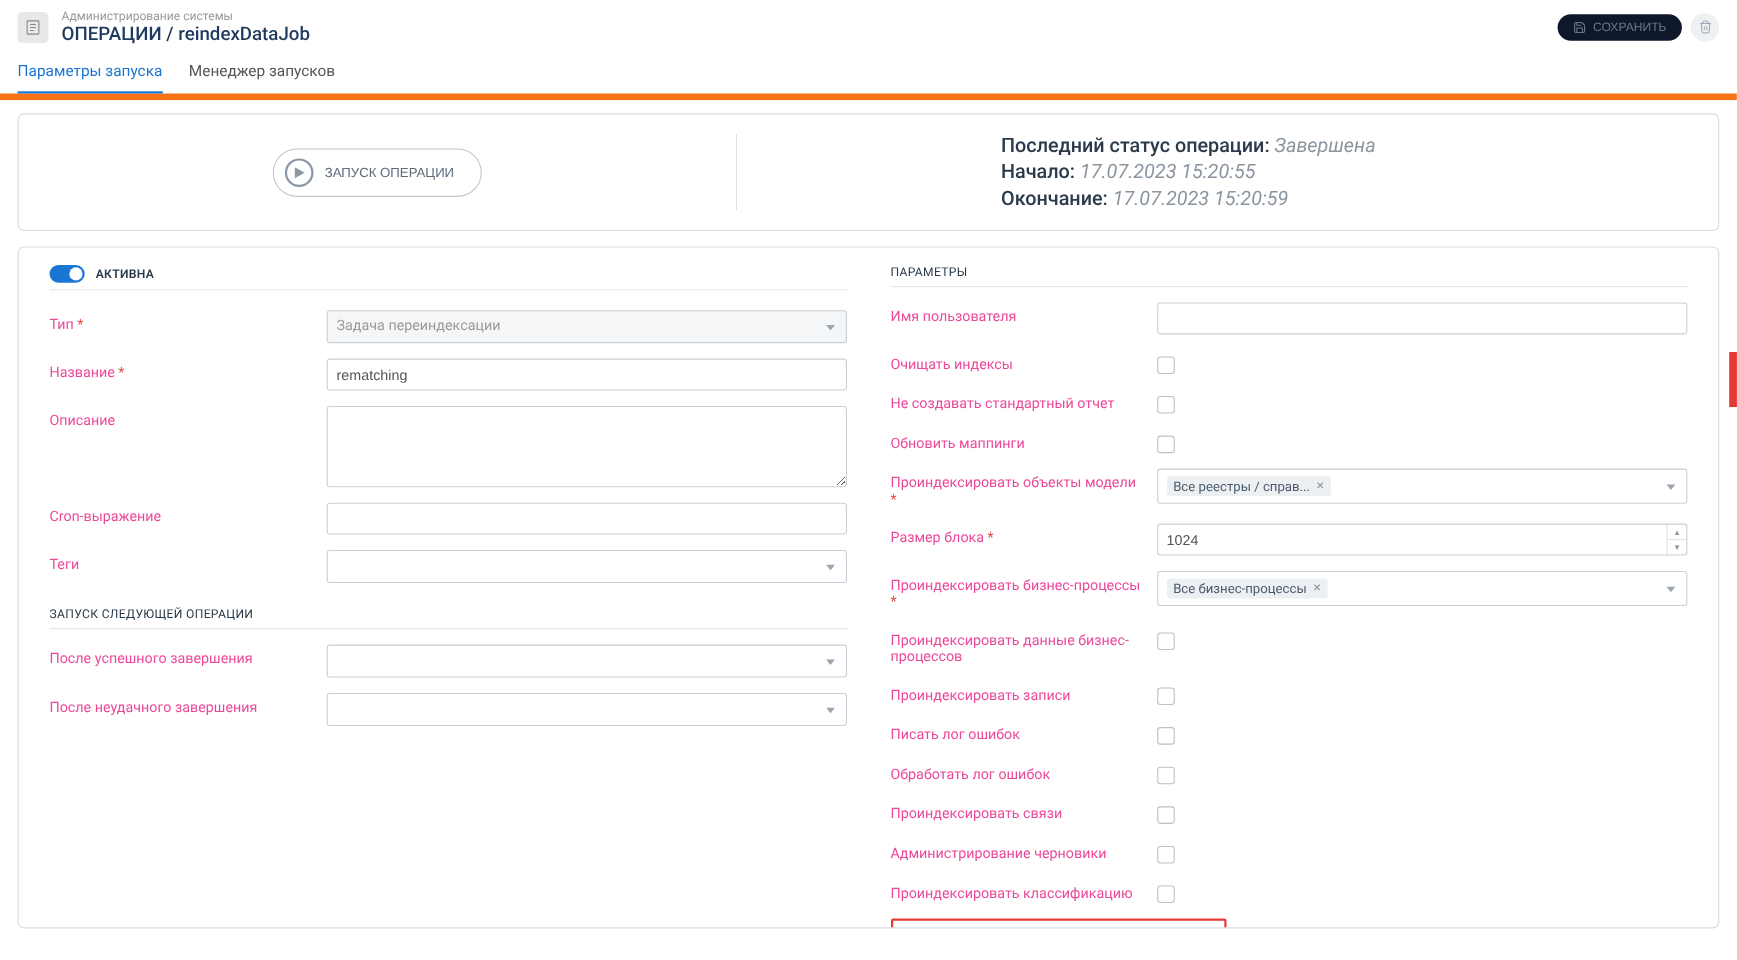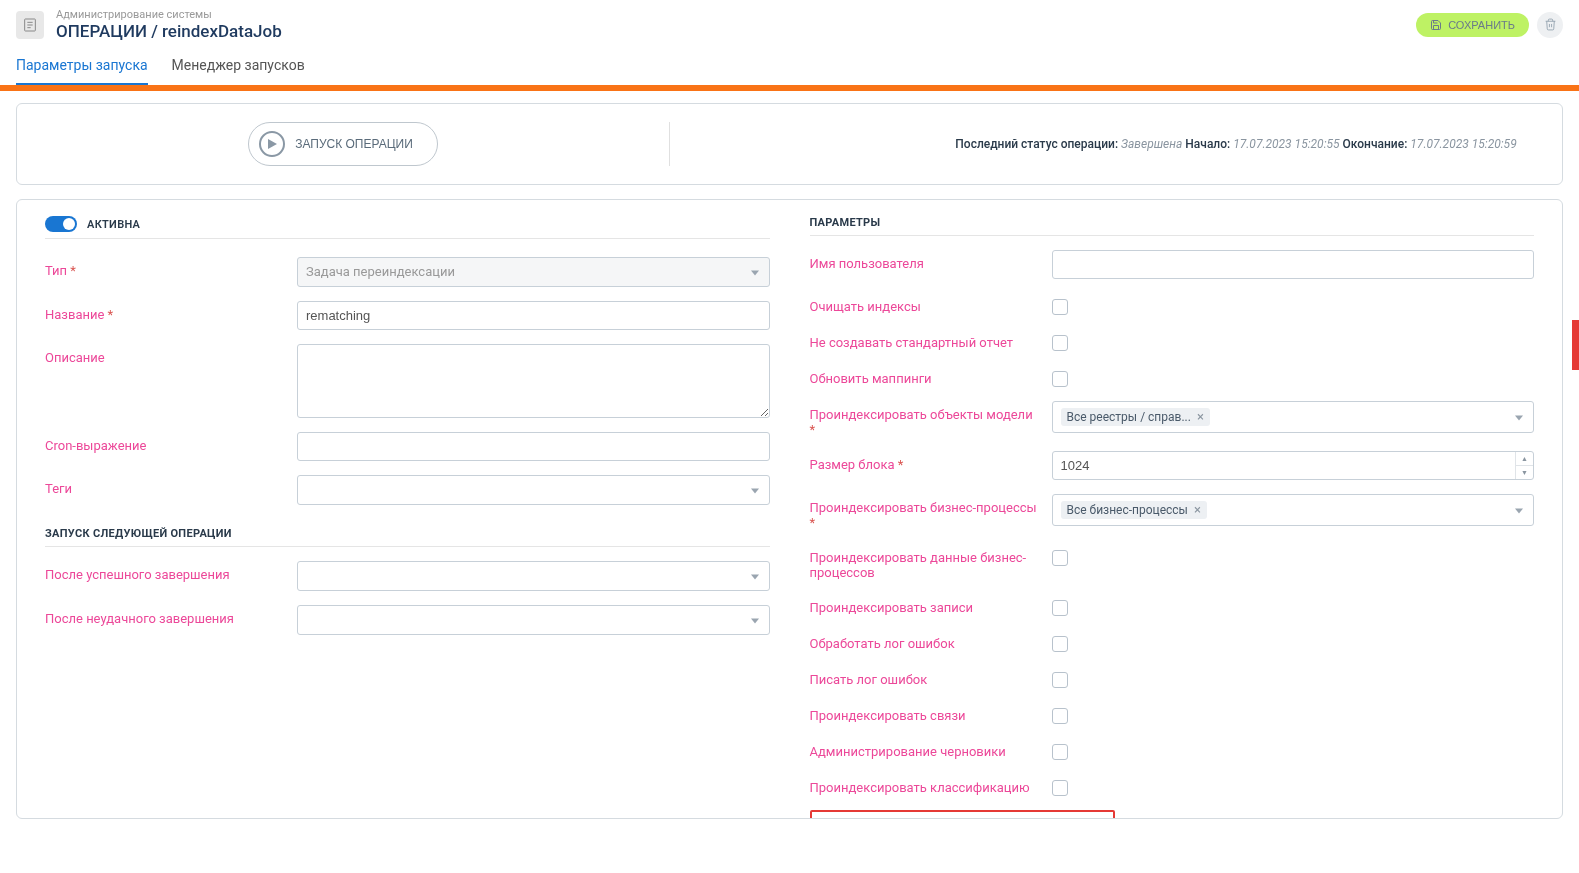--- a/index.html
+++ b/index.html
@@ -34,21 +34,21 @@
     font-size: 11px;
     color: #999;
   }
   .header-title {
     font-size: 17px;
     color: #1f3a5f;
     font-weight: 500;
   }
   .header-actions { display: flex; align-items: center; gap: 8px; }
   .save-btn {
-    background: #bef264;
+    background: #0f172a;
     color: #6a7a8a;
     border: none;
     border-radius: 14px;
     padding: 6px 14px;
     font-size: 11px;
     display: flex;
     align-items: center;
     gap: 6px;
     cursor: pointer;
   }
@@ -106,26 +106,25 @@
     font-size:12px;color:#5a6b7a;cursor:pointer;
   }
   .run-btn .play{
     width:26px;height:26px;border:2px solid #8a98a5;border-radius:50%;
     display:flex;align-items:center;justify-content:center;
   }
   .run-btn .play svg{width:10px;height:10px;fill:#8a98a5;}
   .top-right {
     flex: 1;
     display:flex;
-    flex-direction:row;
+    flex-direction:column;
     justify-content:center;
     padding-left: 240px;
-    font-size:12px;
+    font-size:18px;
     gap: 3px;
-    align-items: center;
   }
   .status-line .lbl{color:#2a3a4a;font-weight:500;}
   .status-line .val{color:#8a95a0;font-style:italic;}
   .main-panel {
     display:flex;
     padding: 16px 28px 24px 28px;
     gap: 40px;
     height: 620px;
     overflow: hidden;
   }
@@ -136,21 +135,21 @@
     padding-bottom:6px;margin-bottom:18px;
   }
   .toggle{
     width:32px;height:16px;border-radius:10px;background:#1976d2;position:relative;cursor:pointer;
   }
   .toggle::after{
     content:"";position:absolute;right:2px;top:2px;width:12px;height:12px;background:#fff;border-radius:50%;
   }
   .toggle-label{font-size:11px;font-weight:600;color:#2a3a4a;letter-spacing:0.3px;}
   .section-heading{
-    font-size:11px;font-weight:700;color:#2a3a4a;letter-spacing:0.3px;
+    font-size:11px;font-weight:400;color:#2a3a4a;letter-spacing:0.3px;
     border-bottom:1px solid #e5e5e5;padding-bottom:6px;margin:22px 0 14px 0;
   }
   .field-row{
     display:flex;align-items:flex-start;margin-bottom:14px;gap:12px;
   }
   .field-label{
     width:240px;flex-shrink:0;padding-top:6px;
     font-size:13px;color:#ec4899;
   }
   .field-label.narrow{width:230px;}
@@ -353,25 +352,25 @@
       </div>
       <div class="field-row">
         <div class="field-label narrow">Проиндексировать данные бизнес-процессов</div>
         <span class="checkbox"></span>
       </div>
       <div class="field-row">
         <div class="field-label narrow">Проиндексировать записи</div>
         <span class="checkbox"></span>
       </div>
       <div class="field-row">
+        <div class="field-label narrow">Писать лог ошибок</div>
+        <span class="checkbox"></span>
+      </div>
+      <div class="field-row">
         <div class="field-label narrow">Обработать лог ошибок</div>
-        <span class="checkbox"></span>
-      </div>
-      <div class="field-row">
-        <div class="field-label narrow">Писать лог ошибок</div>
         <span class="checkbox"></span>
       </div>
       <div class="field-row">
         <div class="field-label narrow">Проиндексировать связи</div>
         <span class="checkbox"></span>
       </div>
       <div class="field-row">
         <div class="field-label narrow">Администрирование черновики</div>
         <span class="checkbox"></span>
       </div>

